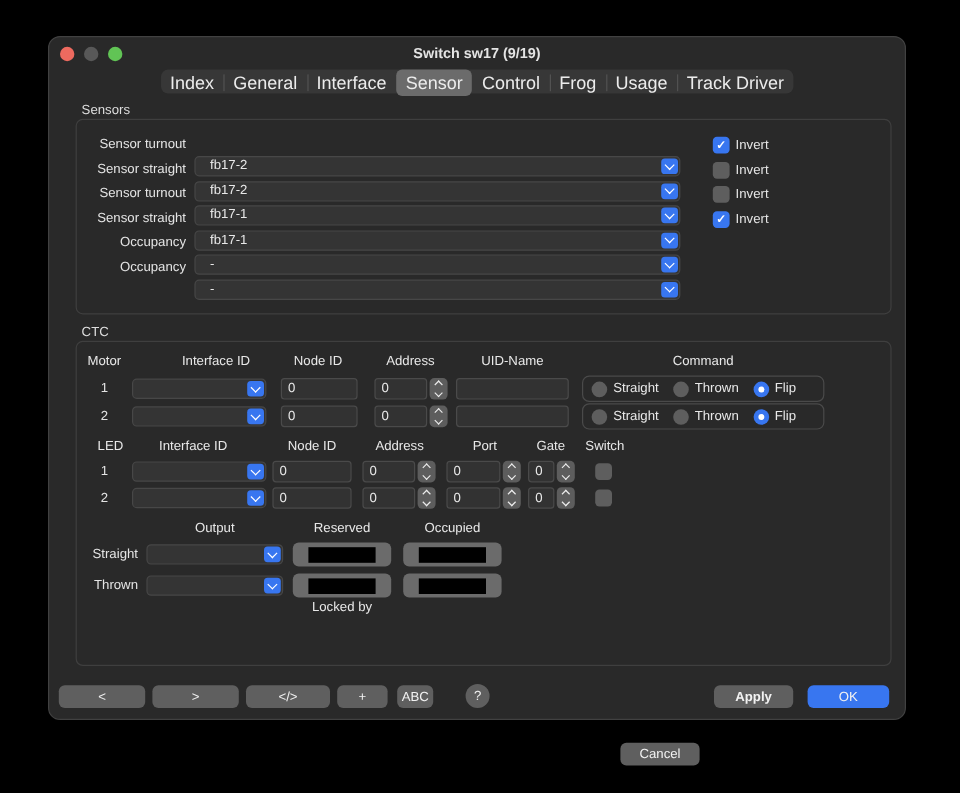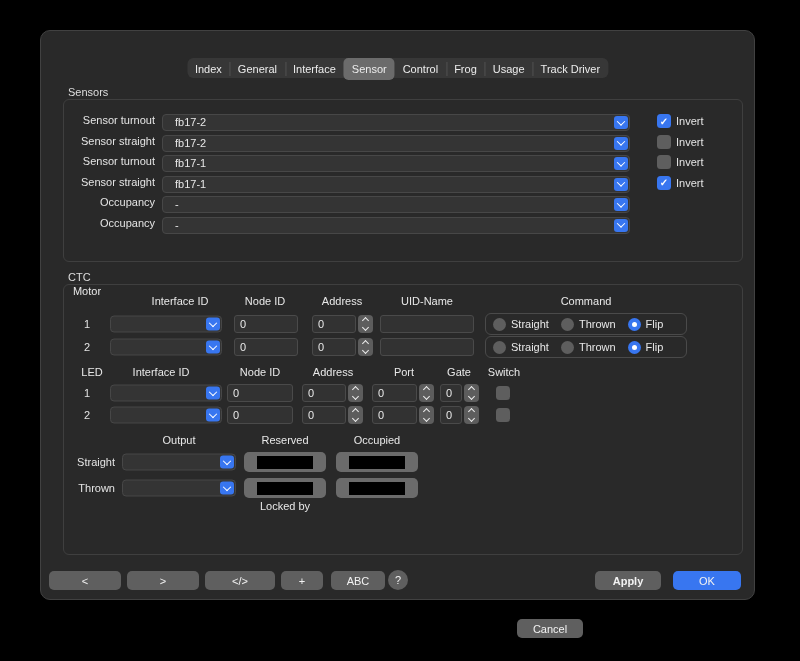--- a/index.html
+++ b/index.html
@@ -15,21 +15,21 @@
   }
   
   .titlebar{position:absolute;top:0;left:0;right:0;height:27px;}
   .traffic{position:absolute;left:9px;top:8px;display:flex;gap:8px;}
   .tl{width:12px;height:12px;border-radius:50%;}
   .title{position:absolute;inset:0;height:27px;line-height:27px;text-align:center;
     font-size:12px;font-weight:bold;color:#e4e4e4;}
   
   .tabbar{position:absolute;top:27px;left:50%;transform:translateX(-50%);
     display:flex;height:20px;background:#373737;border-radius:6px;align-items:stretch;}
-  .seg{padding:11px 8px;font-size:11px;display:flex;align-items:center;position:relative;
+  .seg{padding:11px 8px;font-size:15px;display:flex;align-items:center;position:relative;
     color:#ececec;white-space:nowrap;cursor:default;text-align:center;}
   .seg + .seg::before{content:"";position:absolute;left:0;top:4px;bottom:4px;width:1px;background:#525252;}
   .seg.checked{background:#6b6b6b;border-radius:5px;}
   .seg.checked::before,.seg.checked + .seg::before{display:none;}
   
   .grouplabel{position:absolute;font-size:11px;color:#dedede;}
   .lbl-sensors{left:27px;top:55px;}
   .lbl-ctc{left:27px;top:240px;}
   .groupbox{position:absolute;left:22px;width:680px;border:1px solid #3f3f3f;
     border-radius:6px;box-sizing:border-box;}
@@ -58,21 +58,21 @@
   .radio.checked{background:#3876f0;}
   .radio.checked::after{content:"";position:absolute;inset:4px;border-radius:50%;background:#fff;}
   .radio-label{font-size:11px;color:#e8e8e8;margin-right:7px;white-space:nowrap;}
   .resv{width:82px;height:20px;background:#6b6b6b;border-radius:5px;display:flex;
     align-items:center;justify-content:center;}
   .swatch{width:56px;height:13px;background:#000;}
   
   .sensor-rows{position:absolute;top:14px;left:10px;right:12px;}
   .srow{display:flex;align-items:flex-start;height:17px;margin-bottom:3.5px;}
   .rlabel{width:81px;text-align:right;padding-right:7px;font-size:11px;color:#e4e4e4;flex:none;white-space:nowrap;}
-  .srow .combo{width:468px;flex:none;}
+  .srow .combo{width:405px;flex:none;margin-top:16px;}
   .inv{margin-left:27px;display:flex;align-items:center;gap:5px;}
   .cbrow{position:absolute;left:10px;top:143px;display:flex;align-items:center;gap:5px;}
   .cbrow .gap{width:10px;}
   
   .chdr{position:absolute;transform:translateX(-50%);font-size:11px;color:#e8e8e8;white-space:nowrap;}
   .crow{position:absolute;left:0;width:100%;height:20px;}
   .cel{position:absolute;top:50%;transform:translateY(-50%);}
   .idx{font-size:11px;color:#e4e4e4;text-align:center;}
   .c-idx{left:0;width:46px;}
   .c-if{left:46px;width:112px;}
@@ -96,31 +96,39 @@
   .o-resv{left:180px;}
   .o-occ{left:272px;}
   
   .fbtn{position:absolute;top:540px;height:19px;background:#5f5f5f;border-radius:5px;
     color:#f2f2f2;font-size:11px;display:flex;align-items:center;justify-content:center;
     box-sizing:border-box;cursor:default;}
   .b-prev{left:8px;width:72px;}
   .b-next{left:86px;width:72px;}
   .b-code{left:164px;width:70px;}
   .b-add{left:240px;width:42px;}
-  .b-abc{left:290px;width:54px;}
+  .b-abc{left:290px;width:30px;}
   .b-help{left:347px;width:20px;height:20px;border-radius:50%;top:539px;}
   .b-cancel{left:476px;width:66px;margin-top:48px;}
   .b-apply{left:554px;width:66px;font-weight:bold;}
   .b-ok{left:632px;width:68px;background:#3876f0;}
 </style>
 </head>
 <body>
 
 <div class="window">
 
+  <div class="titlebar">
+    <div class="title">Switch sw17 (9/19)</div>
+    <div class="traffic">
+      <span class="tl" style="background:#ed6a5f"></span>
+      <span class="tl" style="background:#585858"></span>
+      <span class="tl" style="background:#61c455"></span>
+    </div>
+  </div>
 
   <div class="tabbar">
     <div class="seg">Index</div>
     <div class="seg">General</div>
     <div class="seg">Interface</div>
     <div class="seg checked">Sensor</div>
     <div class="seg">Control</div>
     <div class="seg">Frog</div>
     <div class="seg">Usage</div>
     <div class="seg">Track Driver</div>
@@ -205,21 +213,21 @@
             </span>
         </div>
       </div>
     </div>
 
   </div>
 
   <div class="grouplabel lbl-ctc">CTC</div>
   <div class="groupbox box-ctc">
 
-    <span class="chdr" style="left:23px;top:0">Motor</span>
+    <span class="chdr" style="left:23px;top:10px">Motor</span>
     <span class="chdr" style="left:116px;top:10px">Interface ID</span>
     <span class="chdr" style="left:201px;top:10px">Node ID</span>
     <span class="chdr" style="left:278px;top:10px">Address</span>
     <span class="chdr" style="left:363px;top:10px">UID-Name</span>
     <span class="chdr" style="left:522px;top:10px">Command</span>
 
     <div class="crow" style="top:29px">
       <span class="cel c-idx idx">1</span>
       <div class="cel combo c-if">
         <span class="ctext"></span>

